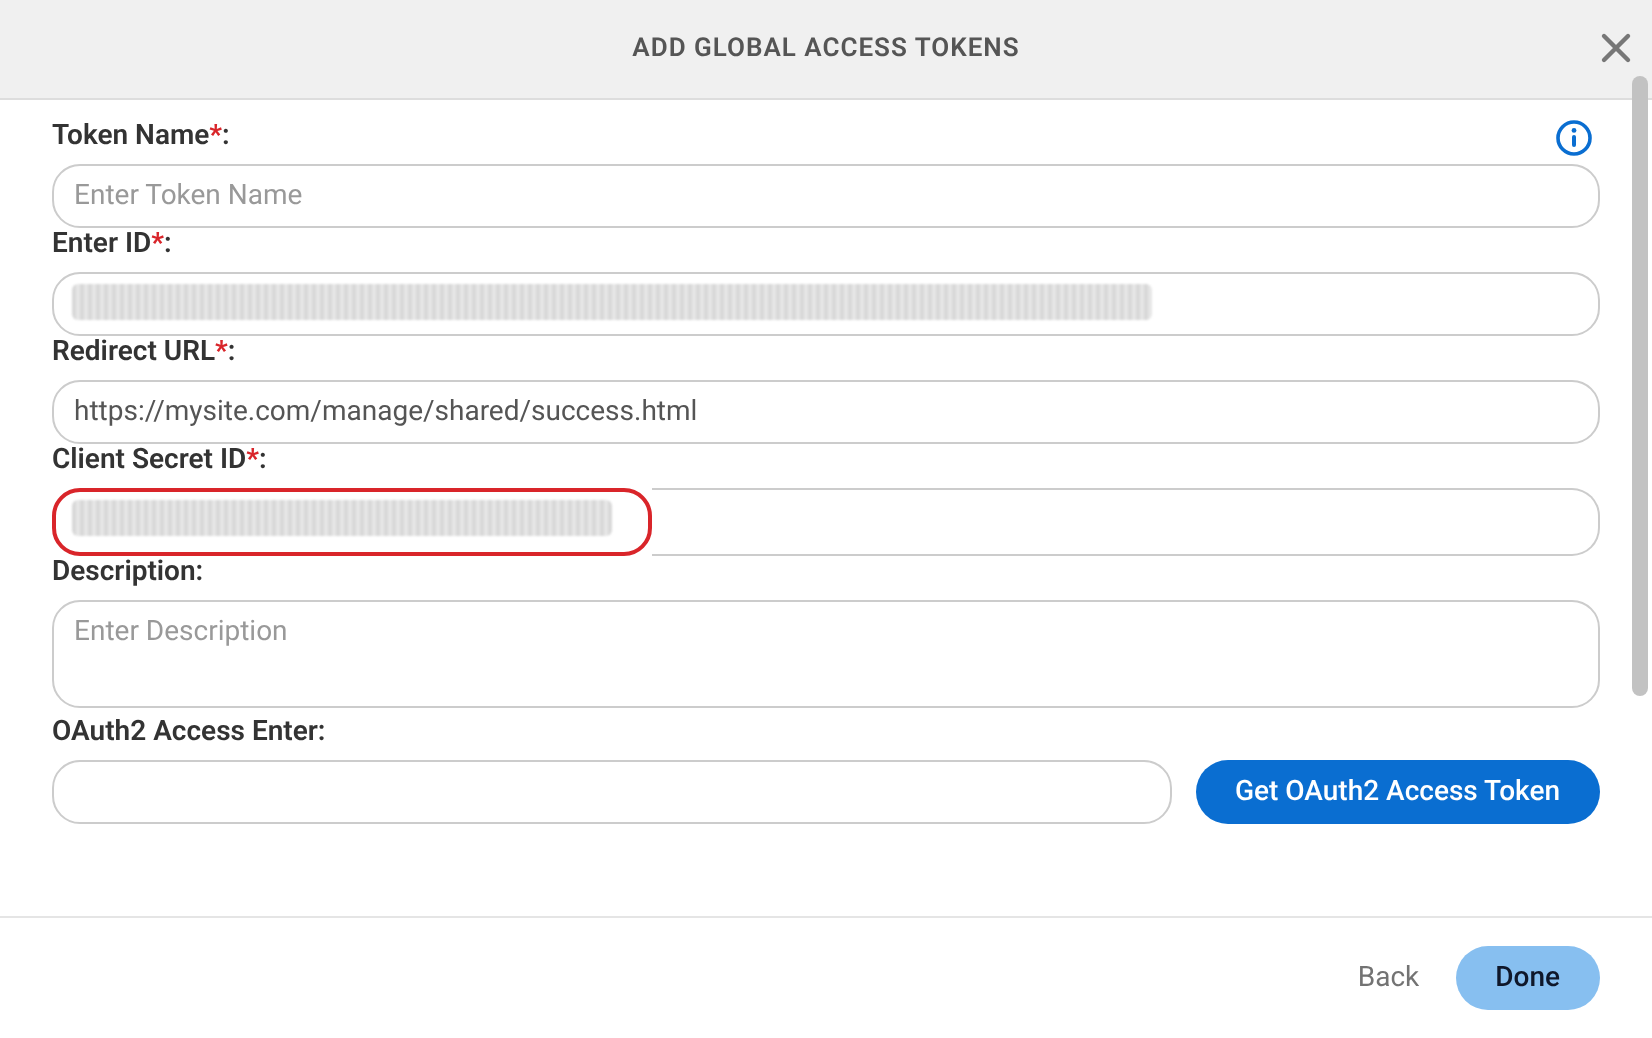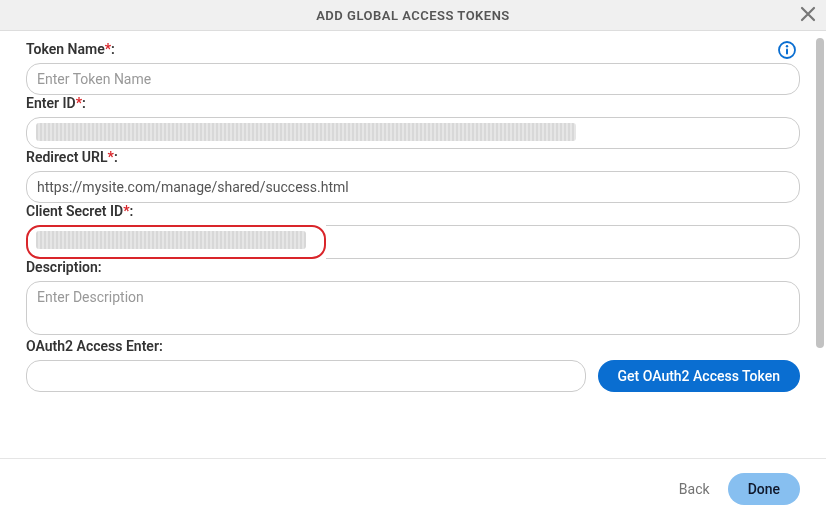--- a/index.html
+++ b/index.html
@@ -9,21 +9,21 @@
       color: #333;
       background: #fff;
       width: 826px;
       height: 519px;
       overflow: hidden;
       position: relative;
     }
     .modal-header {
       background: #f0f0f0;
       border-bottom: 1px solid #ddd;
-      height: 31px;
+      height: 50px;
       display: flex;
       align-items: center;
       justify-content: center;
       position: relative;
     }
     .modal-title {
       font-size: 13px;
       font-weight: 600;
       color: #555;
       letter-spacing: 0.5px;

